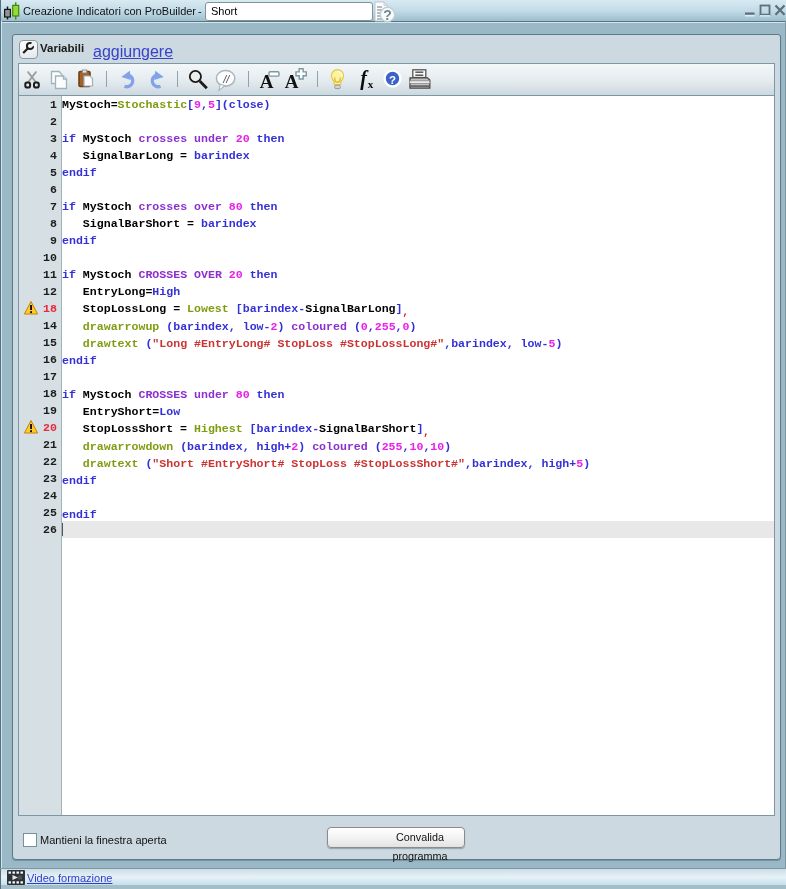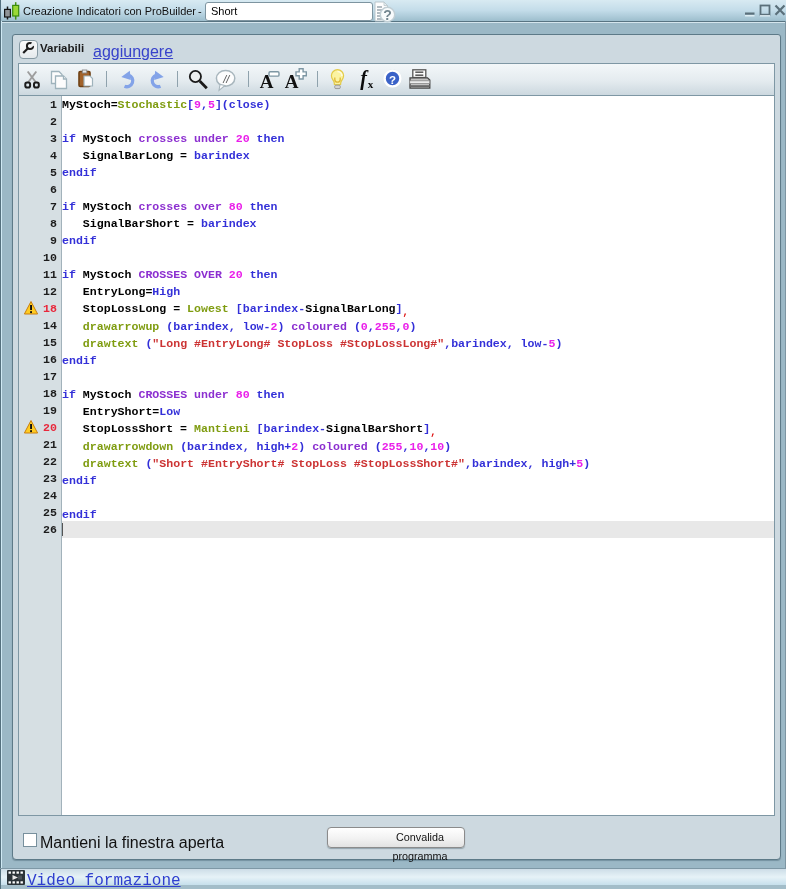--- a/index.html
+++ b/index.html
@@ -44,31 +44,31 @@
   #code{left:62px;top:96px;color:#000;}
   .k{color:#3330d8;}  
   .o{color:#8c2fd0;}  
   .f{color:#7f9c10;text-align:right;}  
   .n{color:#ea1fea;}  
   .s{color:#cc3333;}  
   .warnnum{color:#e8283c;}
   .errc{color:#dd1111;position:relative;top:3px;font-size:10px;}
   
   #chk{left:23px;top:833px;width:12px;height:12px;background:#fff;border:1px solid #77909d;}
-  #chklabel{left:40px;top:834px;font-size:16px;color:#111;}
+  #chklabel{left:40px;top:834px;font-size:11px;color:#111;}
   #btn{left:327px;top:827px;width:138px;height:21px;box-sizing:border-box;
     background:linear-gradient(180deg,#ffffff 0%,#f2f2f2 55%,#e2e2e2 100%);
     border:1px solid #8b8b8b;border-radius:4px;box-shadow:0 1px 1px rgba(90,110,120,.5);
     font-size:10.8px;color:#111;text-align:center;line-height:19px;padding-left:48px;}
   
   #footline{left:0;top:868px;width:786px;height:1px;background:#7e98a6;}
   #footer{left:1px;top:869px;width:785px;height:16px;
     background:linear-gradient(180deg,#cddde7 0%,#e6f2f7 50%,#c6dfec 100%);}
   #footer2{left:1px;top:885px;width:785px;height:4px;background:#a3bdc9;}
-  #vidlink{left:27px;top:872px;font-size:16px;color:#2e3ecf;text-decoration:underline;font-family:Liberation Mono, monospace;}
+  #vidlink{left:27px;top:872px;font-size:11px;color:#2e3ecf;text-decoration:underline;}
 </style>
 </head>
 <body>
 <div class="abs" id="titlebar"></div>
 <div class="abs" id="titlehl"></div>
 <div class="abs" id="frameL1"></div>
 <div class="abs" id="frameL2"></div>
 <div class="abs" id="frameR1"></div>
 
 <svg class="abs" style="left:3px;top:1px" width="20" height="20" viewBox="0 0 20 20">
@@ -234,21 +234,21 @@
 
 <span class="k">if</span> MyStoch <span class="o">CROSSES OVER</span> <span class="n">20</span> <span class="k">then</span>
    EntryLong=<span class="k">High</span>
    StopLossLong = <span class="f">Lowest</span> <span class="k">[barindex-</span>SignalBarLong<span class="k">]</span><span class="errc">,</span>
    <span class="f">drawarrowup</span> <span class="k">(barindex, low-</span><span class="n">2</span><span class="k">)</span> <span class="o">coloured</span> <span class="k">(</span><span class="n">0</span><span class="k">,</span><span class="n">255</span><span class="k">,</span><span class="n">0</span><span class="k">)</span>
    <span class="f">drawtext</span> <span class="k">(</span><span class="s">"Long #EntryLong# StopLoss #StopLossLong#"</span><span class="k">,barindex, low-</span><span class="n">5</span><span class="k">)</span>
 <span class="k">endif</span>
 
 <span class="k">if</span> MyStoch <span class="o">CROSSES under</span> <span class="n">80</span> <span class="k">then</span>
    EntryShort=<span class="k">Low</span>
-   StopLossShort = <span class="f">Mantieni</span> <span class="k">[barindex-</span>SignalBarShort<span class="k">]</span><span class="errc">,</span>
+   StopLossShort = <span class="f">Highest</span> <span class="k">[barindex-</span>SignalBarShort<span class="k">]</span><span class="errc">,</span>
    <span class="f">drawarrowdown</span> <span class="k">(barindex, high+</span><span class="n">2</span><span class="k">)</span> <span class="o">coloured</span> <span class="k">(</span><span class="n">255</span><span class="k">,</span><span class="n">10</span><span class="k">,</span><span class="n">10</span><span class="k">)</span>
    <span class="f">drawtext</span> <span class="k">(</span><span class="s">"Short #EntryShort# StopLoss #StopLossShort#"</span><span class="k">,barindex, high+</span><span class="n">5</span><span class="k">)</span>
 <span class="k">endif</span>
 
 <span class="k">endif</span>
 </div>
 
 <div class="abs" id="chk"></div>
 <div class="abs" id="chklabel">Mantieni la finestra aperta</div>
 <div class="abs" id="btn">Convalida programma</div>

